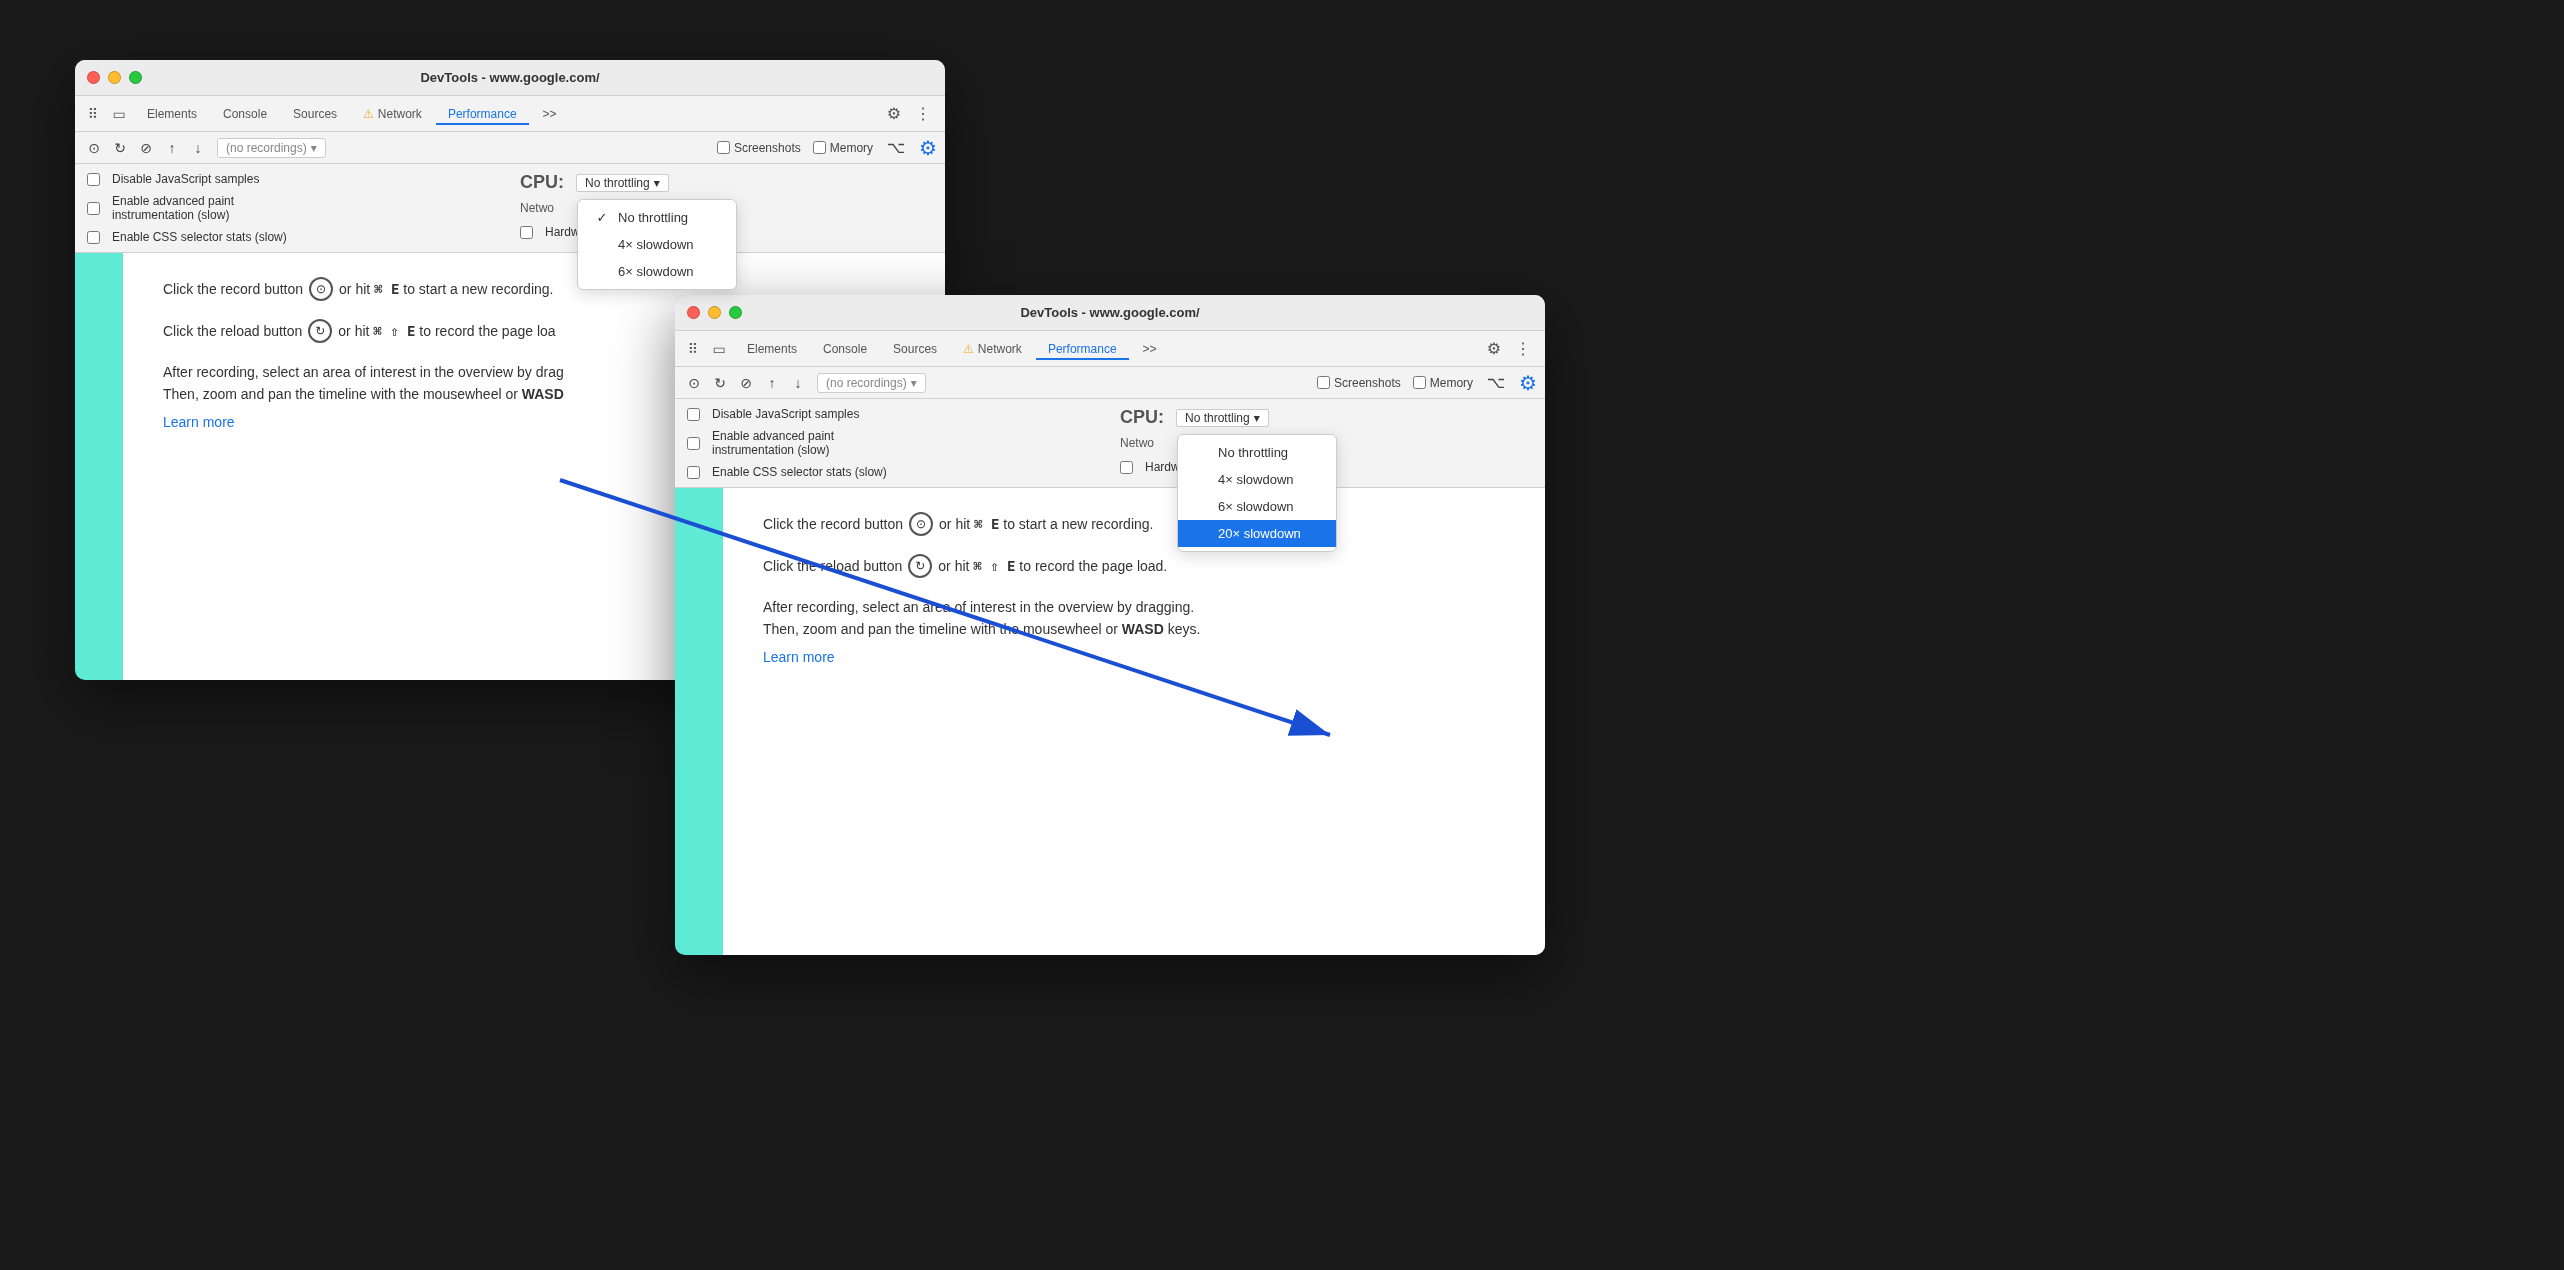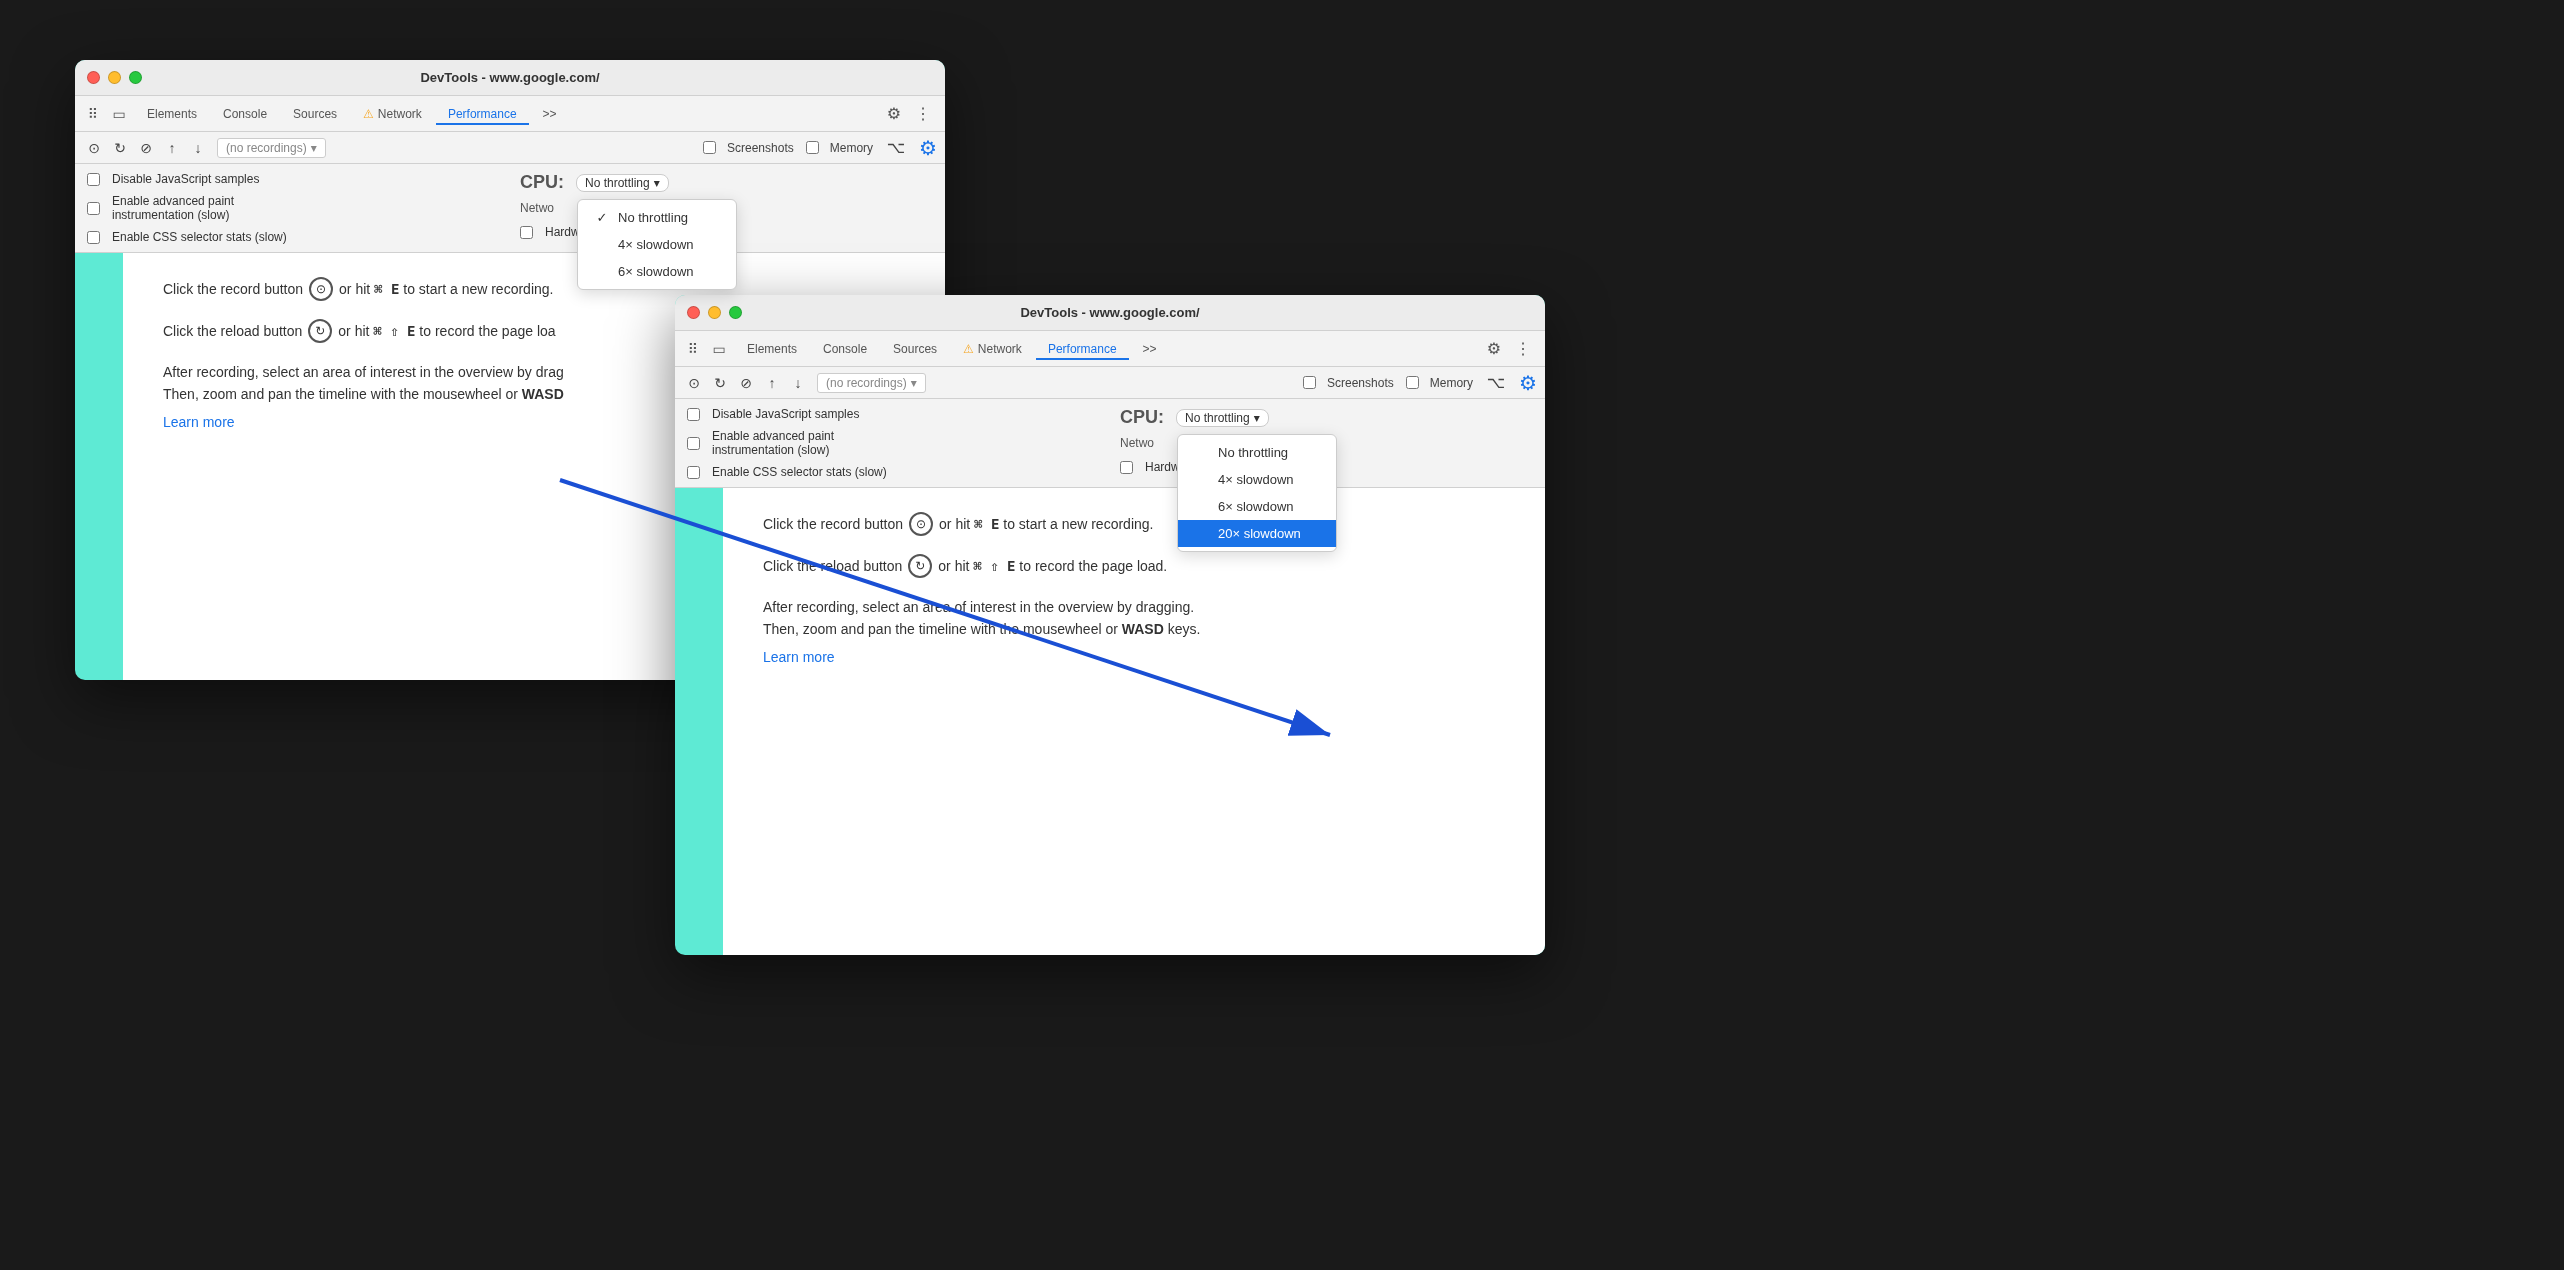--- a/index.html
+++ b/index.html
@@ -160,21 +160,21 @@
       background: white;
       font-size: 12px;
       color: #888;
       cursor: pointer;
       margin: 8px 4px;
     }
 
     .checkbox-label {
       display: flex;
       align-items: center;
-      gap: 11px;
+      gap: 4px;
       font-size: 12px;
       color: #444;
       cursor: pointer;
     }
 
     .checkbox-label input[type="checkbox"] {
       width: 13px;
       height: 13px;
     }
 
@@ -211,21 +211,21 @@
       color: #555;
       font-weight: 700;
     }
 
     .cpu-dropdown-btn {
       display: flex;
       align-items: center;
       gap: 4px;
       padding: 1px 8px;
       border: 1px solid #ccc;
-      border-radius: 8px;
+      border-radius: 2px;
       background: white;
       font-size: 12px;
       cursor: pointer;
     }
 
     .network-label {
       font-size: 12px;
       color: #555;
       font-weight: 500;
     }

